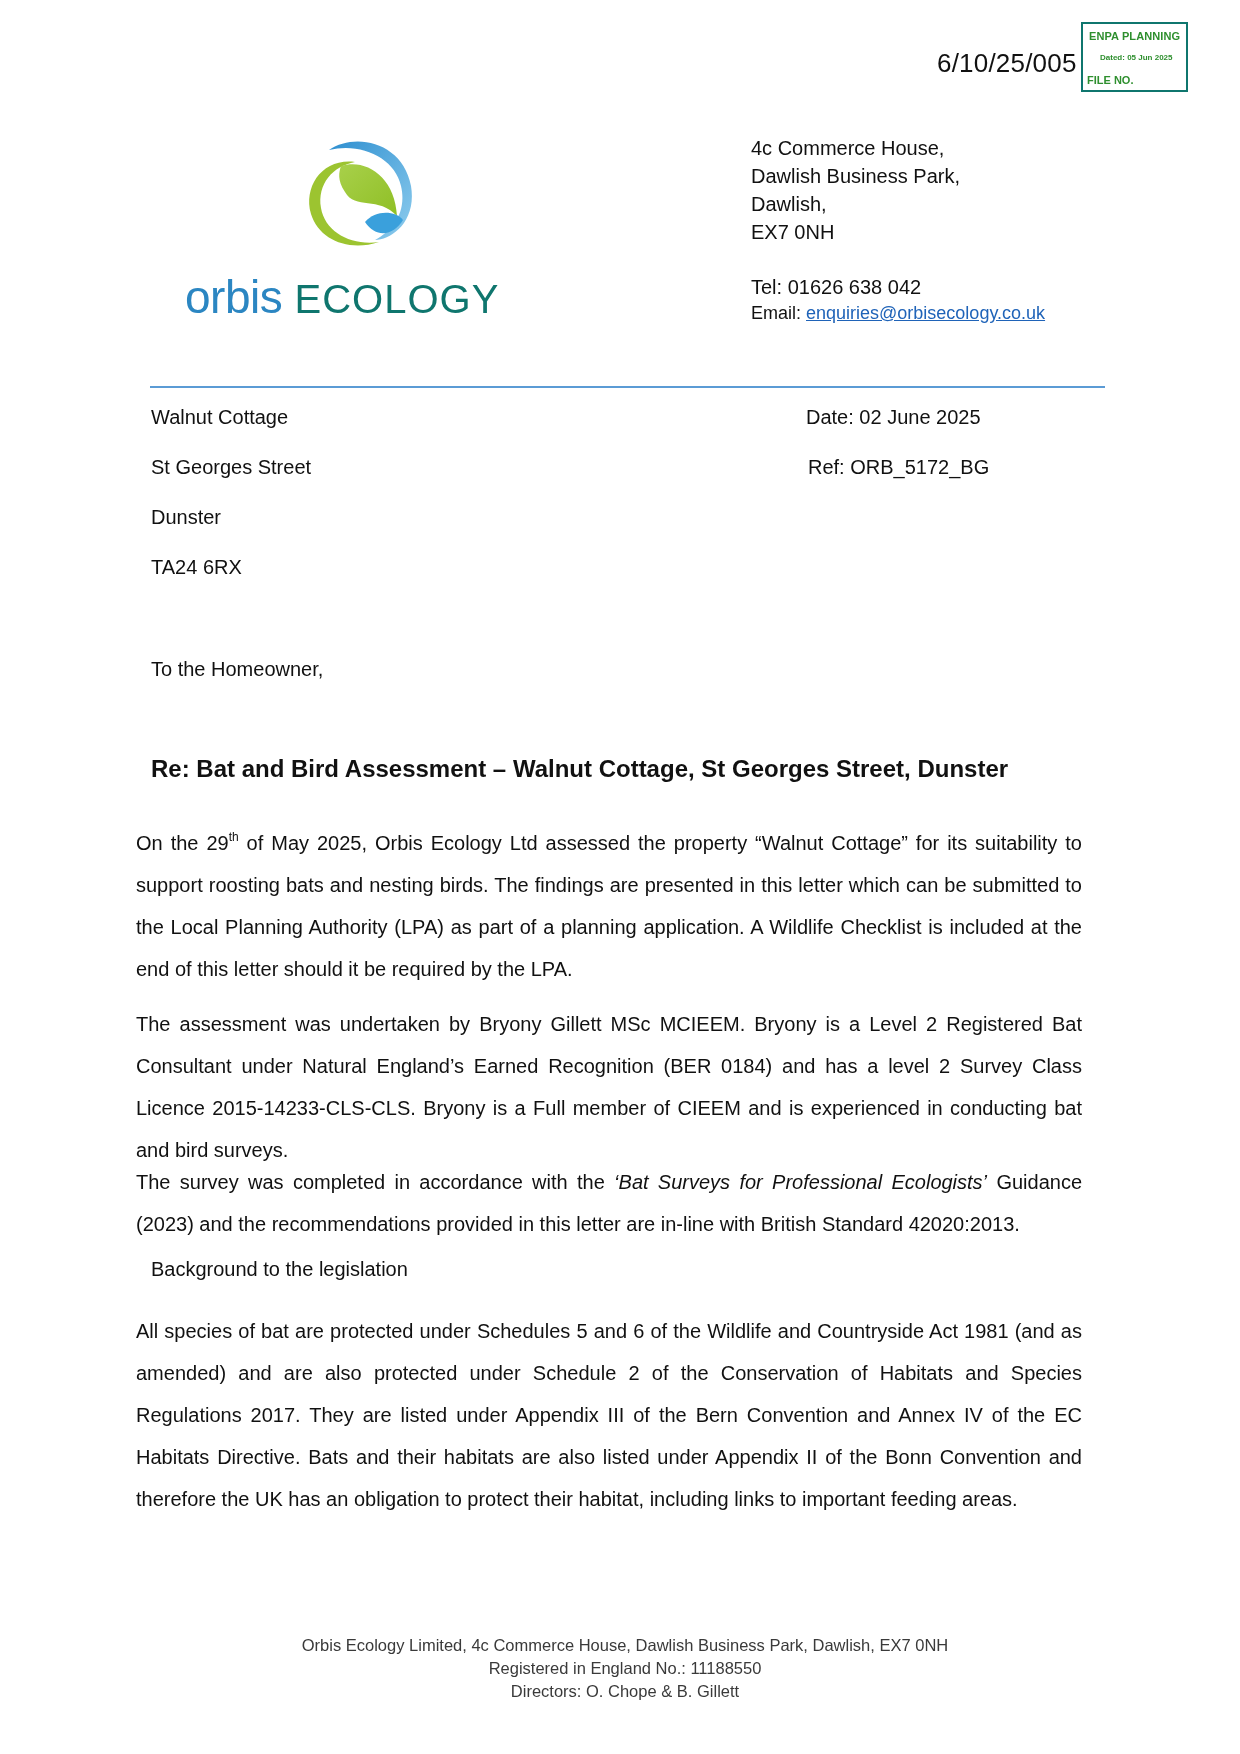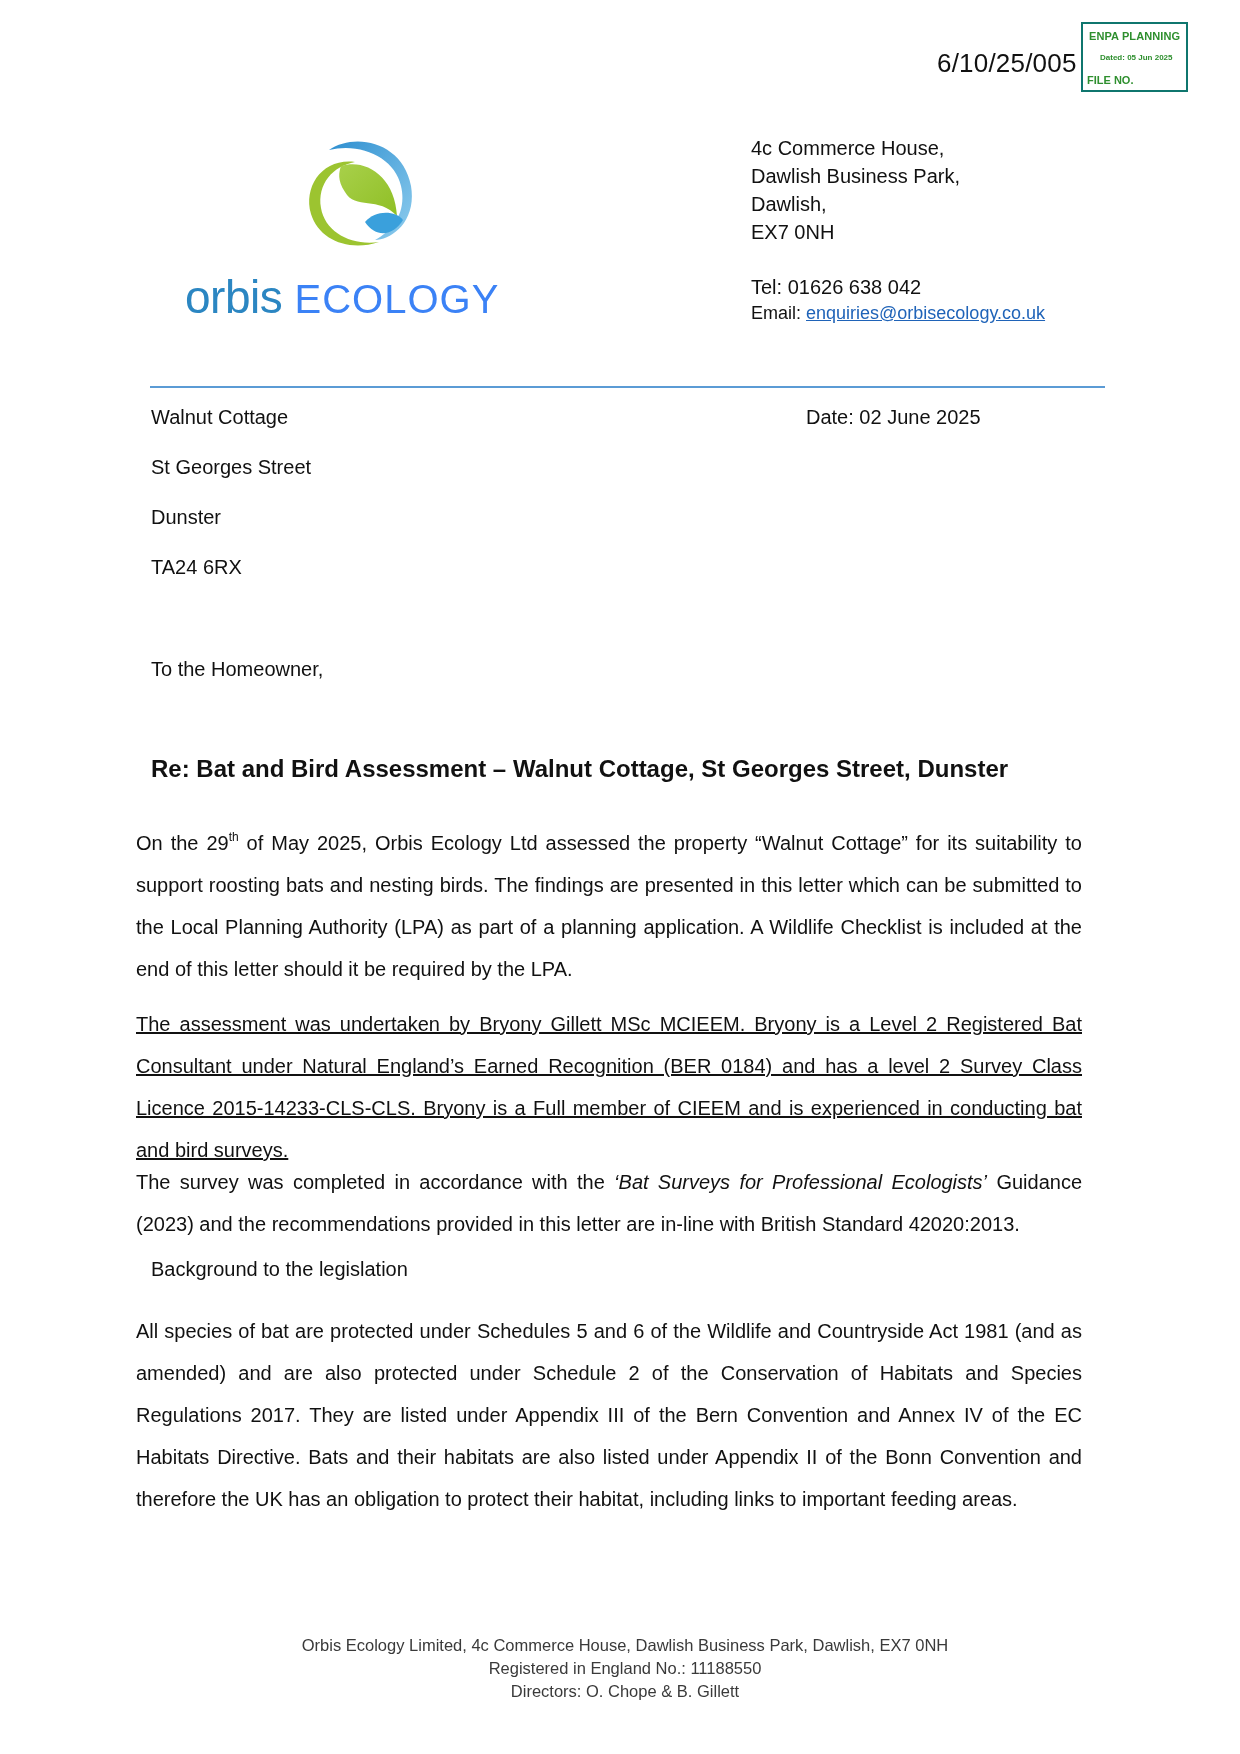--- a/index.html
+++ b/index.html
@@ -12,21 +12,21 @@
   .stamp { left: 1081px; top: 22px; width: 103px; height: 66px; border: 2px solid #0f766e;
            box-sizing: content-box; color: #2e8f2e; font-weight: bold; }
   .stamp .s1 { position: absolute; left: 6px; top: 6px; font-size: 11px; letter-spacing: 0.1px; white-space: nowrap; }
   .stamp .s2 { position: absolute; left: 17px; top: 29px; font-size: 8px; white-space: nowrap; }
   .stamp .s3 { position: absolute; left: 4px; top: 50px; font-size: 11px; white-space: nowrap; }
 
   .logo { left: 185px; top: 136px; width: 340px; height: 200px; }
   .logo svg { position: absolute; left: 110px; top: 0; }
   .wordmark { position: absolute; left: 0; top: 138px; font-size: 46px; line-height: 1; white-space: nowrap; letter-spacing: -0.5px; }
   .wordmark .orbis { color: #2b86c2; }
-  .wordmark .eco { color: #3b82f6; font-size: 40px; letter-spacing: 1px; }
+  .wordmark .eco { color: #0f766e; font-size: 40px; letter-spacing: 1px; }
 
   .company-addr { left: 751px; top: 134px; font-size: 20px; line-height: 28px; }
   .company-addr div { white-space: nowrap; }
   .tel { left: 751px; top: 274px; font-size: 20px; line-height: 26px; white-space: nowrap; }
   .email { left: 751px; top: 301px; font-size: 18px; line-height: 24px; white-space: nowrap; }
   .email a { color: #1f63b8; text-decoration: underline; }
 
   .divider { left: 150px; top: 386px; width: 955px; height: 0; border-top: 2px solid #5b9bd5; }
 
   .recip { left: 151px; top: 402px; font-size: 20px; }
@@ -36,21 +36,21 @@
   .dateref div { height: 50px; line-height: 30px; white-space: nowrap; }
   .dateref .ref { padding-left: 2px; }
 
   .greeting { left: 151px; top: 654px; font-size: 20px; line-height: 30px; white-space: nowrap; }
 
   .subject { left: 151px; top: 754px; font-size: 24px; line-height: 30px; font-weight: bold; white-space: nowrap; }
 
   .body-text { left: 136px; width: 946px; font-size: 20px; line-height: 42px; text-align: justify; }
   .body-text p { margin: 0; }
   .p1 { top: 822px; }
-  .p2 { top: 1003px; text-decoration: underline; }
+  .p2 { top: 1003px; }
   .p3 { top: 1161px; }
   .heading2 { left: 151px; top: 1254px; font-size: 20px; line-height: 30px; font-weight: normal; white-space: nowrap; }
   .p4 { top: 1310px; }
   .last-line { text-align-last: left; }
   sup { font-size: 12px; line-height: 0; vertical-align: 9px; }
   em { }
 
   .footer { left: 0; width: 1250px; top: 1634px; text-align: center; font-size: 16.5px; line-height: 23px; color: #3a3a3a; }
   .footer div { white-space: nowrap; }
 </style>
@@ -107,20 +107,21 @@
 
 <div class="abs recip">
   <div>Walnut Cottage</div>
   <div>St Georges Street</div>
   <div>Dunster</div>
   <div>TA24 6RX</div>
 </div>
 
 <div class="abs dateref">
   <div>Date: 02 June 2025</div>
+  <div class="ref">Ref: ORB_5172_BG</div>
 </div>
 
 <div class="abs greeting">To the Homeowner,</div>
 
 <div class="abs subject">Re: Bat and Bird Assessment – Walnut Cottage, St Georges Street, Dunster</div>
 
 <div class="abs body-text p1">
   <p class="last-line"><span>On the 29</span><sup>th</sup><span> of May 2025, Orbis Ecology Ltd assessed the property “Walnut Cottage” for its suitability to support roosting bats and nesting birds. The findings are presented in this letter which can be submitted to the Local Planning Authority (LPA) as part of a planning application. A Wildlife Checklist is included at the end of this letter should it be required by the LPA.</span></p>
 </div>
 

